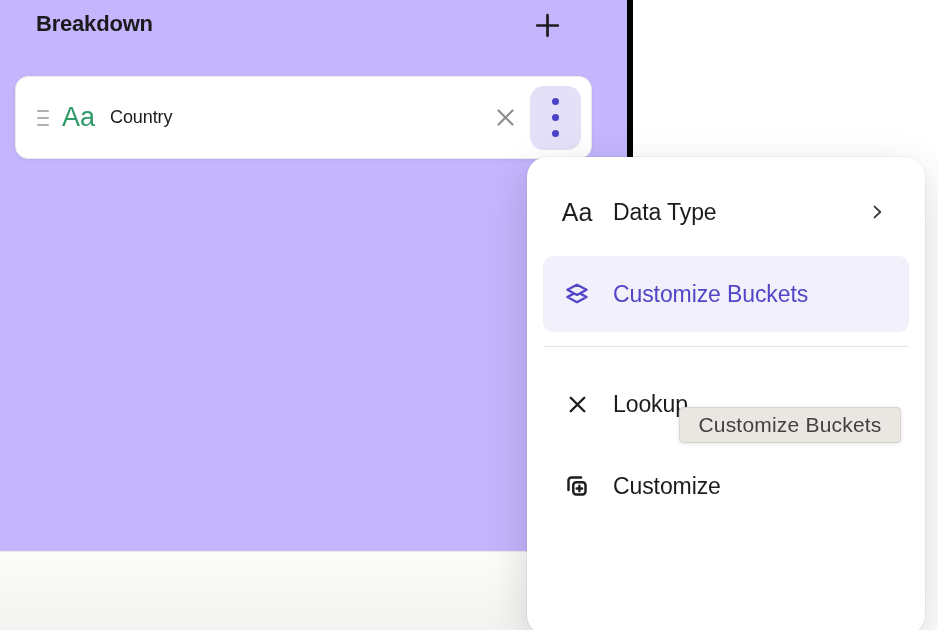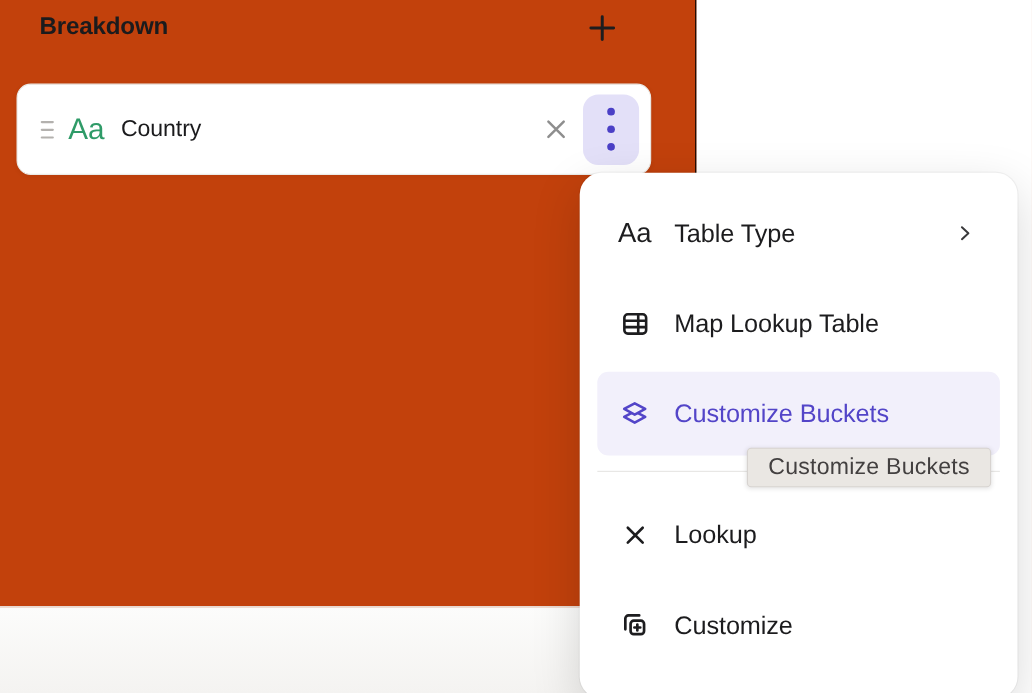--- a/index.html
+++ b/index.html
@@ -2,36 +2,36 @@
 <html><head>
 <meta charset="utf-8">
 <style>
   * { margin:0; padding:0; box-sizing:border-box; }
   html,body { width:938px; height:630px; overflow:hidden; background:#ffffff;
     font-family:"Liberation Sans", sans-serif; -webkit-font-smoothing:antialiased; }
   .stage { position:relative; width:938px; height:630px; }
 
   
   .left-panel { position:absolute; left:0; top:0; width:633px; height:630px;
-    background:#c2410c; border-right:1px solid #000000; z-index:1; }
+    background:#c4b5fd; border-right:6px solid #000000; z-index:1; }
   .panel-title { position:absolute; left:36px; top:11px; font-size:22px; font-weight:700;
     color:#1B1B1D; letter-spacing:-0.2px; }
   .add-btn { position:absolute; left:531px; top:9px; width:32px; height:32px;
     display:flex; align-items:center; justify-content:center; background:transparent;
     border:none; cursor:pointer; }
 
   
   .field-card { position:absolute; left:15px; top:76px; width:577px; height:83px;
     background:#ffffff; border:1px solid #EBEBE8; border-radius:13px;
     box-shadow:0 1px 4px rgba(0,0,0,0.05); display:flex; align-items:center;
     padding:0 10px 0 21px; z-index:2; }
   .drag-handle { display:flex; flex-direction:column; gap:5px; width:12px; cursor:grab; }
   .drag-handle span { display:block; width:12px; height:2px; background:#B3B1AE; border-radius:1px; }
   .card-type-glyph { margin-left:13px; font-size:27px; font-weight:500; color:#2F9B68; }
-  .card-label { margin-left:15px; font-size:21px; color:#1B1B1D; letter-spacing:-0.1px; }
+  .card-label { margin-left:15px; font-size:18px; color:#1B1B1D; letter-spacing:-0.1px; }
   .card-spacer { flex:1; }
   .close-btn { width:36px; height:36px; display:flex; align-items:center; justify-content:center;
     background:transparent; border:none; cursor:pointer; margin-right:7px; }
   .dots-btn { width:51px; height:64px; border-radius:14px; background:#E3E0F8; border:none;
     display:flex; flex-direction:column; align-items:center; justify-content:center; gap:9px;
     cursor:pointer; }
   .dots-btn i { width:7px; height:7px; border-radius:50%; background:#4B40C6; }
 
   
   .menu { position:absolute; left:527px; top:157px; width:398px; height:478px;
@@ -102,37 +102,28 @@
 
     <div class="panel-footer"></div>
   </div>
 
   <div class="menu">
 
     <div class="menu-item">
       <span class="mi-icon">
         <span class="mi-glyph">Aa</span>
       </span>
-      <span>Table Type</span>
+      <span>Data Type</span>
       <span class="mi-chevron">
         <svg width="20" height="20" viewBox="0 0 24 24" fill="none" stroke="#39393B" stroke-width="2.2" stroke-linecap="round" stroke-linejoin="round">
           <path d="M9 5.5 L16 12 L9 18.5"></path>
         </svg>
       </span>
     </div>
 
-    <div class="menu-item">
-      <span class="mi-icon">
-        <svg width="27" height="27" viewBox="0 0 24 24" fill="none" stroke="#1D1D1F" stroke-width="2.1" stroke-linejoin="round">
-          <rect x="3.2" y="4.2" width="17.6" height="15.6" rx="2.8"></rect>
-          <path d="M3.2 9.4 H20.8 M3.2 14.6 H20.8 M14.4 4.2 V19.8"></path>
-        </svg>
-      </span>
-      <span>Map Lookup Table</span>
-    </div>
 
     <div class="menu-item active">
       <span class="mi-icon">
         <svg width="28" height="28" viewBox="0 0 24 24" fill="none" stroke="#5345C8" stroke-width="2" stroke-linejoin="round">
           <path d="M12 10.2 L20.2 14.6 L12 19 L3.8 14.6 Z"></path>
           <path d="M12 4 L20.2 8.4 L12 12.8 L3.8 8.4 Z" fill="#F2F0FB"></path>
         </svg>
       </span>
       <span>Customize Buckets</span>
     </div>

